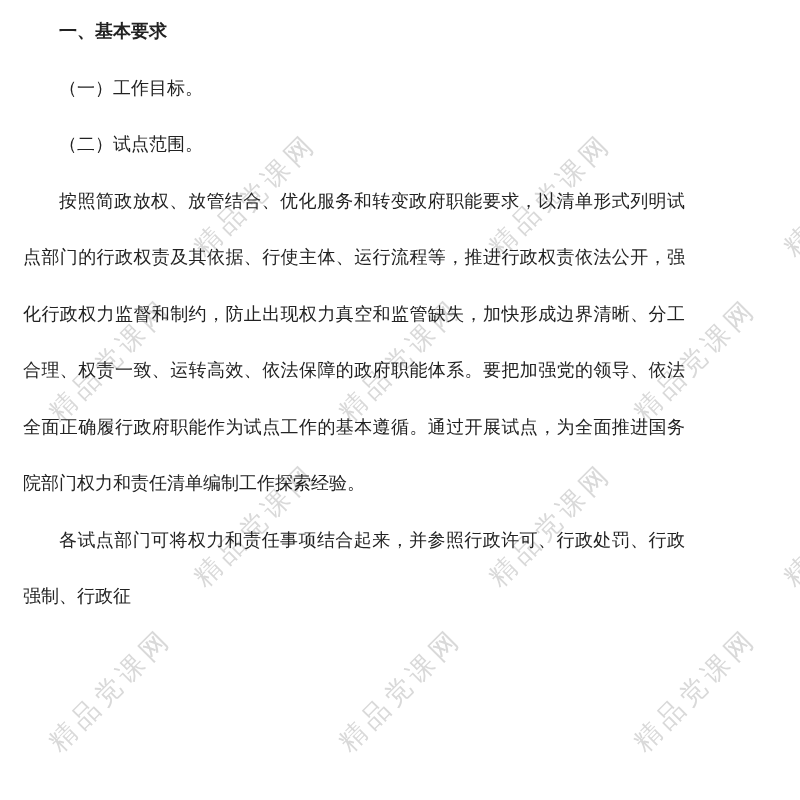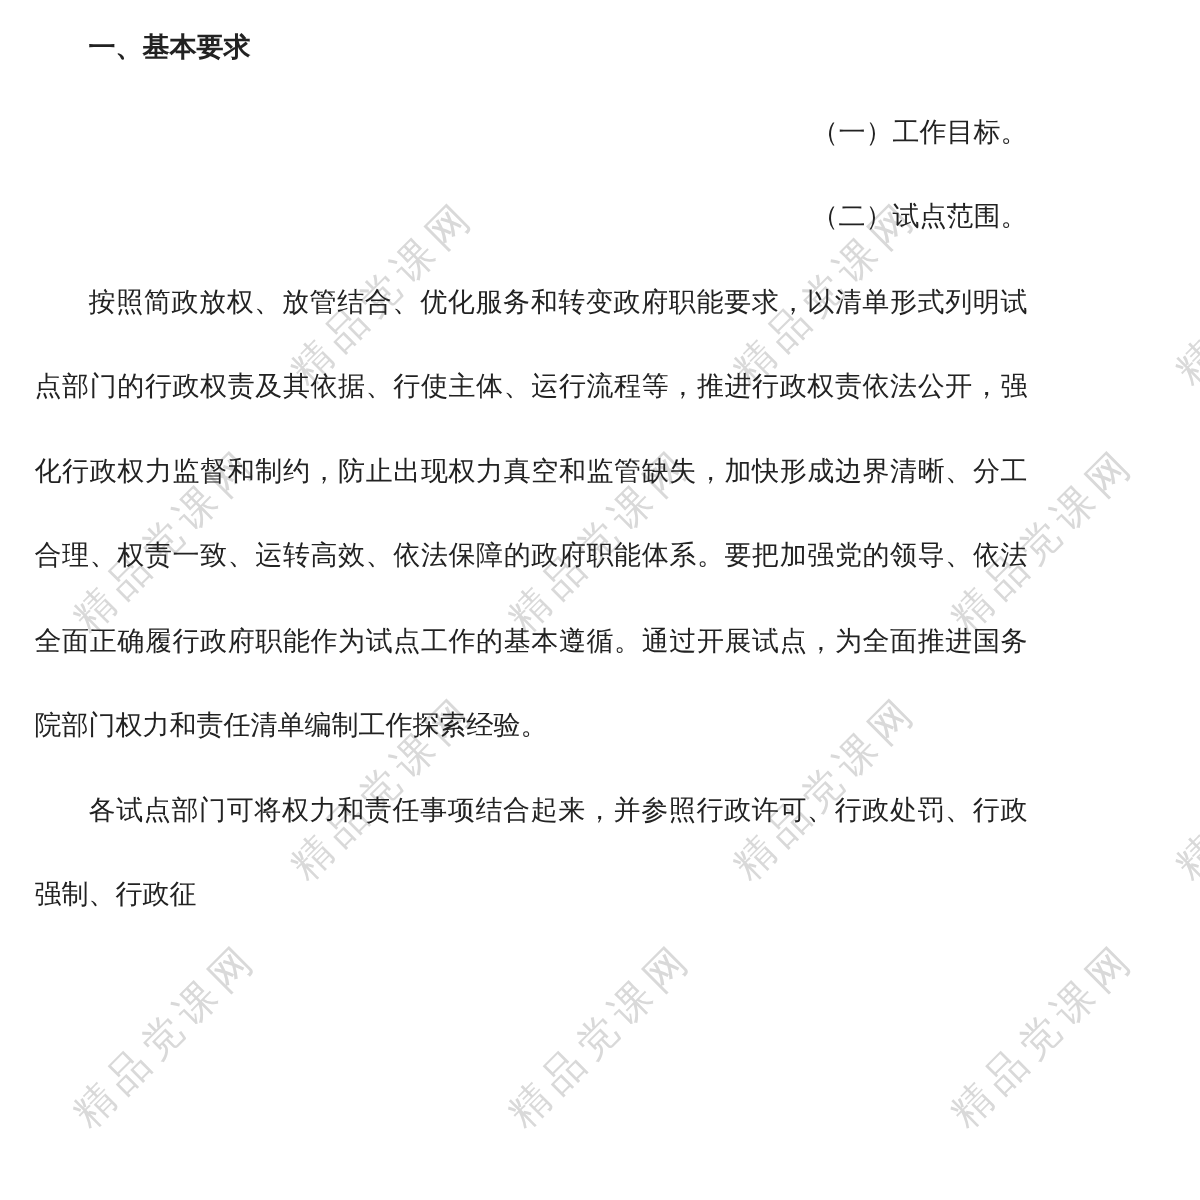--- a/index.html
+++ b/index.html
@@ -47,21 +47,21 @@
     color: #222222;
     text-indent: 2em;
     text-align: justify;
     word-break: break-all;
   }
   .blk-heading {
     font-weight: 700;
     text-align: left;
   }
   .blk-sub {
-    text-align: right;
+    text-align: left;
   }
 </style>
 </head>
 <body>
 
 <div class="page">
 
   <div class="watermark-layer">
       <span class="watermark-item" style="left: 255px; top: 195px; color: rgb(217, 217, 217); transform: translate(-50%, -50%) rotate(-45deg);">精品党课网</span>
       <span class="watermark-item" style="left: 550px; top: 195px; color: rgb(217, 217, 217); transform: translate(-50%, -50%) rotate(-45deg);">精品党课网</span>

